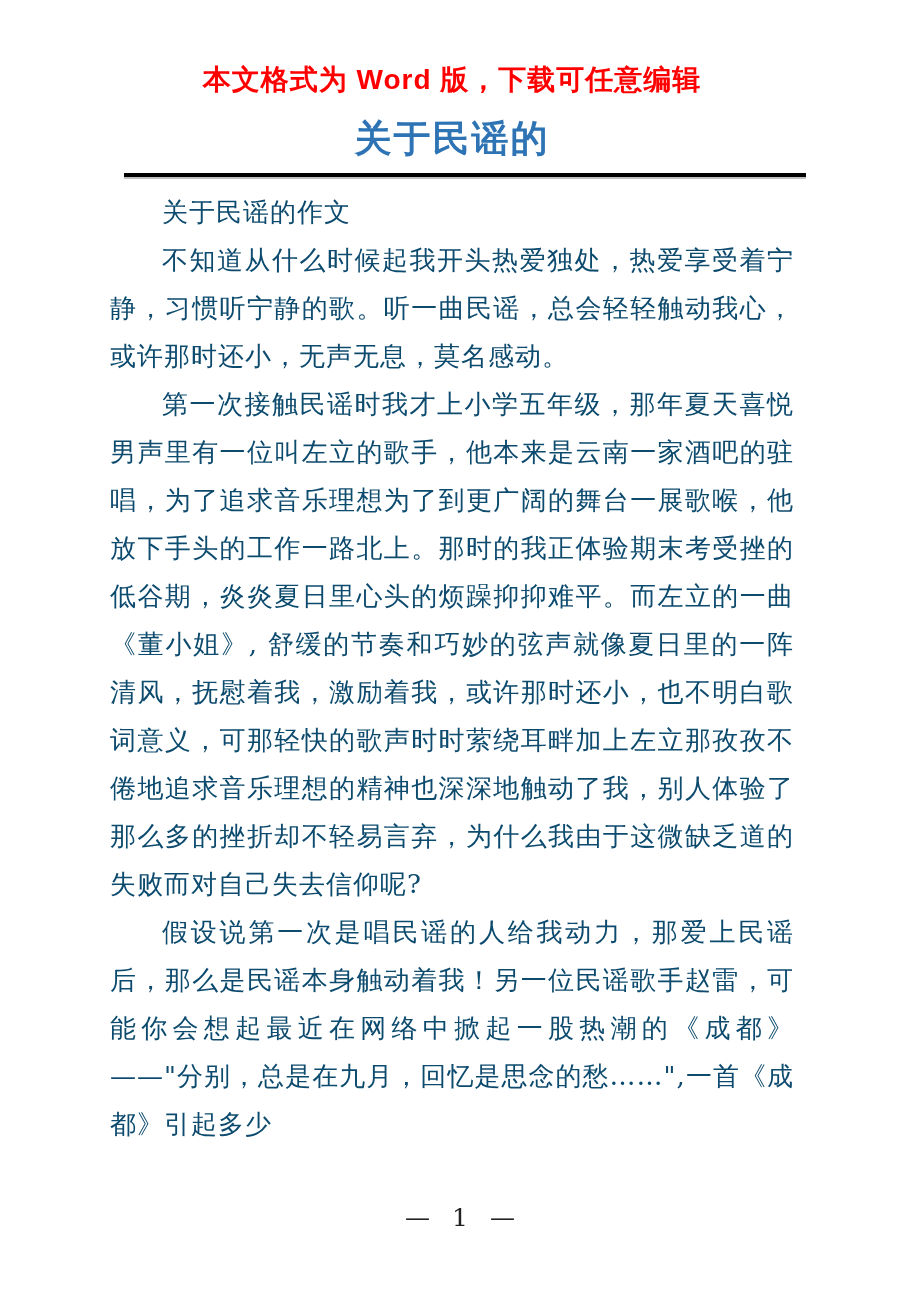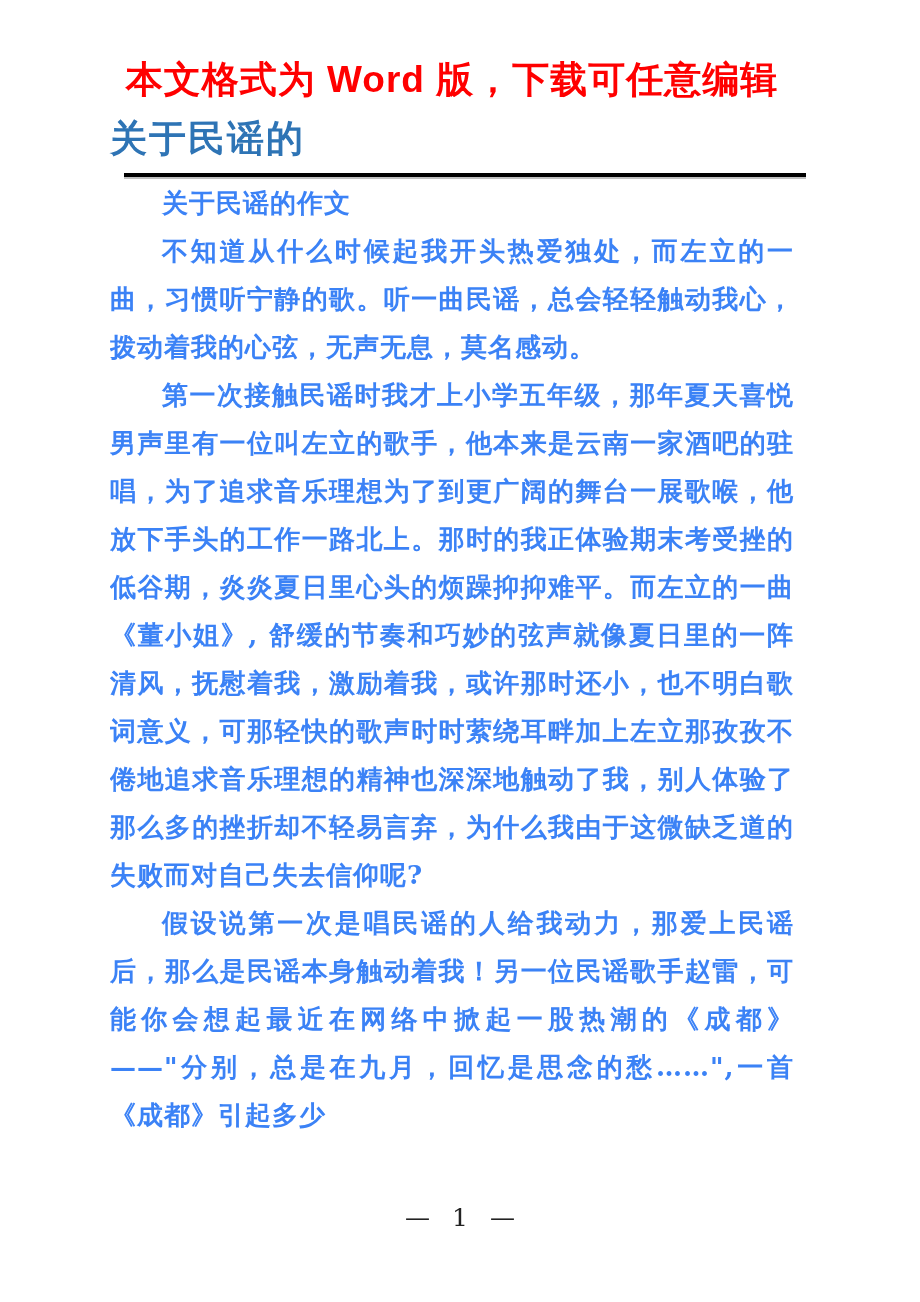--- a/index.html
+++ b/index.html
@@ -20,51 +20,51 @@
     left: 110px;
     top: 0;
     width: 684px;
   }
   .notice {
     margin-top: 62px;
     text-align: center;
     color: #ff0000;
     font-family: "Liberation Sans", sans-serif;
     font-weight: bold;
-    font-size: 37px;
+    font-size: 28px;
     line-height: 36px;
     letter-spacing: 1px;
   }
   .doc-title {
     margin: 20px 0 0 0;
+    text-align: center;
     color: #2e74b5;
     font-family: "Liberation Sans", sans-serif;
     font-weight: bold;
     font-size: 37px;
     line-height: 42px;
     letter-spacing: 2px;
   }
   .rule {
     margin-top: 13px;
     margin-left: 14px;
     margin-right: -12px;
     height: 0;
     border-bottom: 4px solid #000000;
     box-shadow: 0 2px 0 rgba(0,0,0,0.25);
   }
   .body-text {
-    margin-top: 2px;
+    margin-top: 11px;
     height: 1010px;
     overflow: hidden;
-    color: #3b82f6;
+    color: #0c4a6e;
     font-size: 26px;
     line-height: 48px;
     letter-spacing: 1px;
     text-align: justify;
-    font-weight: bold;
   }
   .body-text p {
     margin: 0;
     text-indent: 2em;
   }
   .page-number {
     position: absolute;
     left: 0;
     bottom: 70px;
     width: 100%;
@@ -79,19 +79,19 @@
 <body>
 
 <div class="page">
   <div class="content">
     <div class="notice" style="color: rgb(255, 0, 0);">本文格式为 Word 版，下载可任意编辑</div>
     <h1 class="doc-title" style="color: rgb(46, 116, 181);">关于民谣的</h1>
     <div class="rule"></div>
     <div class="body-text">
 
     <p>关于民谣的作文</p>
-        <p>不知道从什么时候起我开头热爱独处，而左立的一曲，习惯听宁静的歌。听一曲民谣，总会轻轻触动我心，拨动着我的心弦，无声无息，莫名感动。</p>
+        <p>不知道从什么时候起我开头热爱独处，热爱享受着宁静，习惯听宁静的歌。听一曲民谣，总会轻轻触动我心，或许那时还小，无声无息，莫名感动。</p>
         <p>第一次接触民谣时我才上小学五年级，那年夏天喜悦男声里有一位叫左立的歌手，他本来是云南一家酒吧的驻唱，为了追求音乐理想为了到更广阔的舞台一展歌喉，他放下手头的工作一路北上。那时的我正体验期末考受挫的低谷期，炎炎夏日里心头的烦躁抑抑难平。而左立的一曲《董小姐》, 舒缓的节奏和巧妙的弦声就像夏日里的一阵清风，抚慰着我，激励着我，或许那时还小，也不明白歌词意义，可那轻快的歌声时时萦绕耳畔加上左立那孜孜不倦地追求音乐理想的精神也深深地触动了我，别人体验了那么多的挫折却不轻易言弃，为什么我由于这微缺乏道的失败而对自己失去信仰呢?</p>
         <p>假设说第一次是唱民谣的人给我动力，那爱上民谣后，那么是民谣本身触动着我！另一位民谣歌手赵雷，可能你会想起最近在网络中掀起一股热潮的《成都》——"分别，总是在九月，回忆是思念的愁……",一首《成都》引起多少</p>
       </div>
   </div>
   <div class="page-number">— 1 —</div>
 </div>
 
 </body></html>

